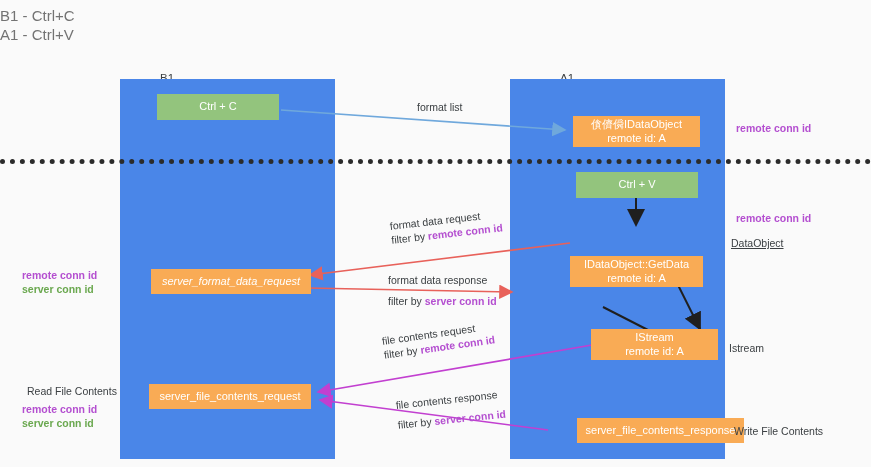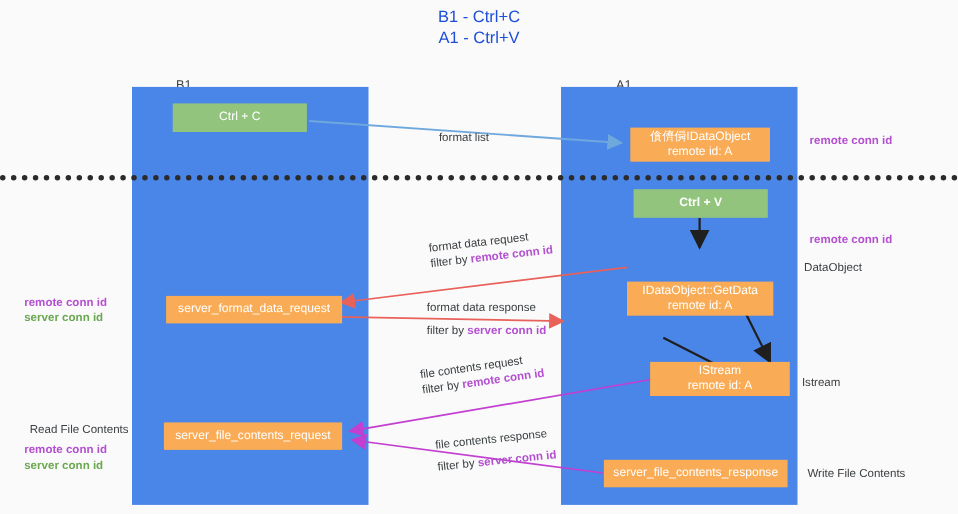--- a/index.html
+++ b/index.html
@@ -9,22 +9,22 @@
     font-family:"Liberation Sans","DejaVu Sans",sans-serif;
     overflow:hidden;
     position:relative;
     color:#3c4043;
   }
   #stage{position:absolute;left:0;top:0;width:871px;height:467px;}
   .abs{position:absolute;}
 
   
   .title{
-    left:0;top:6px;width:871px;text-align:center;
-    font-size:15px;line-height:19px;color:#1d4ed8;
+    left:0;top:6px;width:871px;
+    font-size:15px;line-height:19px;color:#737373;
   }
 
   
   .colhead{
     font-size:11.5px;line-height:13px;color:#3c4043;margin-top:24px;
   }
   .colhead .l1{display:block;}
   .colhead .l2{display:block;}
 
   
@@ -124,48 +124,48 @@
 
   <div class="node green" style="left:157px;top:94px;width:122px;height:26px;">
     <span>Ctrl + C</span>
   </div>
 
   <div class="node orange" style="left:573px;top:116px;width:127px;height:31px;">
     <span>僋儕僢IDataObject</span>
     <span class="sub">remote id: A</span>
   </div>
 
-  <div class="node green" style="left:576px;top:172px;width:122px;height:26px;font-weight:bold;">
+  <div class="node green" style="left:576px;top:172px;width:122px;height:26px;">
     <span>Ctrl + V</span>
   </div>
 
   <div class="node orange" style="left:570px;top:228px;width:133px;height:31px;margin-top:28px;">
     <span>IDataObject::GetData</span>
     <span class="sub">remote id: A</span>
   </div>
 
-  <div class="node orange" style="left:151px;top:269px;width:160px;height:25px;">
+  <div class="node orange" style="left:151px;top:269px;width:160px;height:25px;font-style:italic;">
     <span>server_format_data_request</span>
   </div>
 
 
   <div class="node orange" style="left:591px;top:329px;width:127px;height:31px;">
     <span>IStream</span>
     <span class="sub">remote id: A</span>
   </div>
 
   <div class="node orange" style="left:149px;top:384px;width:162px;height:25px;">
     <span>server_file_contents_request</span>
   </div>
 
-  <div class="node orange" style="left:549px;top:418px;width:167px;height:25px;">
+  <div class="node orange" style="left:577px;top:418px;width:167px;height:25px;">
     <span>server_file_contents_response</span>
   </div>
 
-  <div class="elabel" style="left:399px;top:100px;margin-top:18px;">
+  <div class="elabel" style="left:417px;top:100px;">
     <span class="ln">format list</span>
   </div>
 
   <div class="elabel" style="left:389px;top:219px;transform:rotate(-6.5deg);transform-origin:left top;">
     <span class="ln">format data request</span>
     <span class="ln"><span>filter by </span><span class="hl-remote">remote conn id</span></span>
   </div>
 
   <div class="elabel" style="left:388px;top:273px;">
     <span class="ln">format data response</span>
@@ -183,21 +183,21 @@
   </div>
 
   <div class="side" style="left:736px;top:121px;">
     <span class="rt">remote conn id</span>
   </div>
 
   <div class="side" style="left:736px;top:211px;">
     <span class="rt">remote conn id</span>
   </div>
 
-  <div class="side" style="left:731px;top:236px;">
+  <div class="side" style="left:731px;top:236px;text-decoration:underline;">
     <span class="plain">DataObject</span>
   </div>
 
   <div class="side" style="left:729px;top:341px;">
     <span class="plain">Istream</span>
   </div>
 
   <div class="side" style="left:734px;top:424px;">
     <span class="plain">Write File Contents</span>
   </div>

